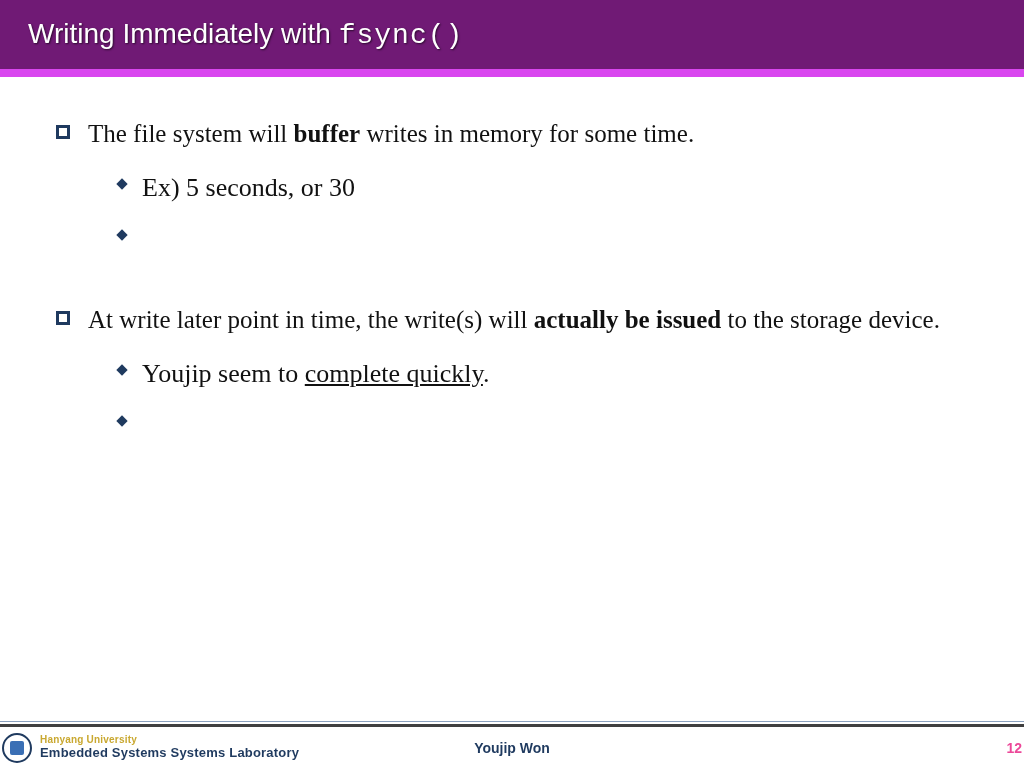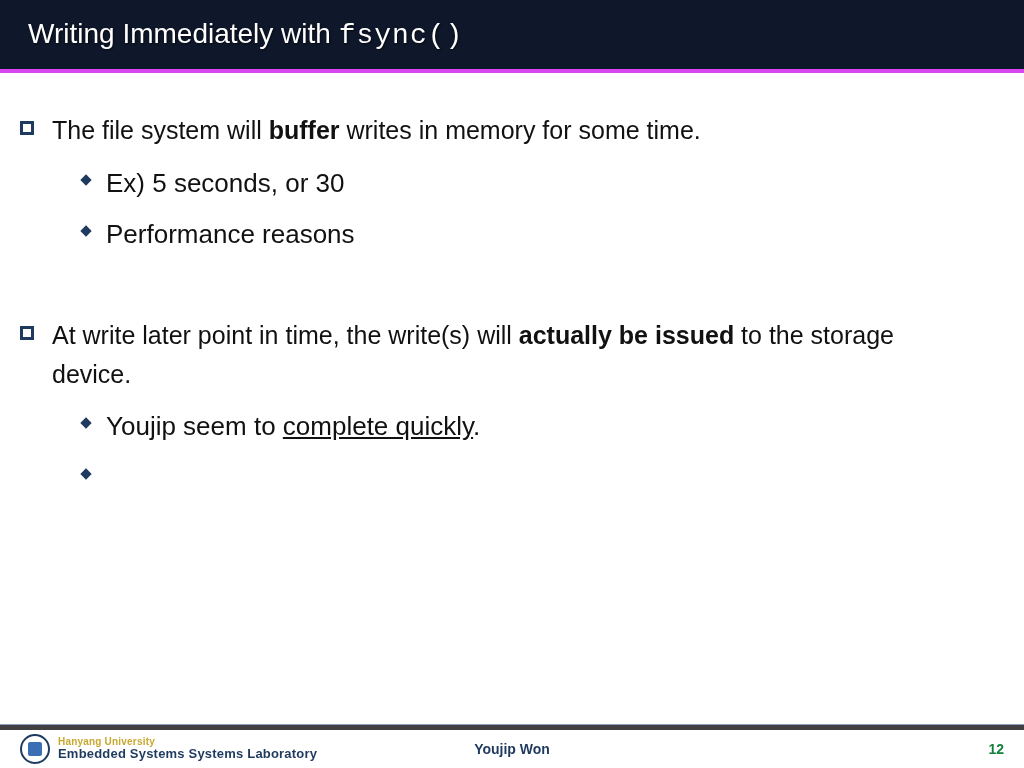--- a/index.html
+++ b/index.html
@@ -1,34 +1,35 @@
 <!DOCTYPE html>
 <html><head>
   <meta charset="utf-8">
   <style>
     * { margin: 0; padding: 0; box-sizing: border-box; }
     html, body { width: 1024px; height: 768px; font-family: "Segoe UI", Tahoma, sans-serif; background: #fff; }
     .slide { width: 1024px; height: 768px; position: relative; }
     .titlebar {
-      background: #0f172a;
+      background: #701a75;
       padding: 18px 28px;
-      border-bottom: 4px solid #d946ef;
+      border-bottom: 8px solid #d946ef;
     }
     .titlebar h1 {
       color: #fff;
       font-weight: 400;
       font-size: 28px;
       text-shadow: 1px 1px 2px rgba(0,0,0,0.6);
     }
     .titlebar h1 .code {
       font-family: "Courier New", monospace;
       letter-spacing: 1px;
     }
     .content {
-      padding: 38px 56px 0 20px;
+      padding: 38px 56px 0 56px;
+      font-family: Liberation Serif, serif;
     }
     .l1 {
       display: flex;
       align-items: flex-start;
       margin-bottom: 14px;
       line-height: 1.55;
     }
     .l1 .bullet {
       width: 14px; height: 14px;
       border: 3px solid #1f3a5f;
@@ -56,24 +57,24 @@
       flex: 0 0 auto;
     }
     .l2 .txt { font-size: 26px; color: #111; line-height: 1.5; }
     .gap { height: 34px; }
     b { font-weight: 700; }
     .u { text-decoration: underline; margin-top: 40px; }
     .footer {
       position: absolute;
       left: 0; right: 0; bottom: 0;
       height: 44px;
-      border-top: 6px solid #404040;
+      border-top: 3px solid #404040;
       display: flex;
       align-items: center;
-      padding: 0 20px;
+      padding: 0 2px;
     }
     .footer::before {
       content: "";
       position: absolute;
       top: -6px; left: 0; right: 0;
       height: 1px;
       background: #8aa0bd;
     }
     .logo {
       display: flex;
@@ -101,21 +102,21 @@
       left: 50%;
       transform: translateX(-50%);
       font-size: 14px;
       font-weight: 700;
       color: #1f3a5f;
     }
     .pagenum {
       margin-left: auto;
       font-size: 14px;
       font-weight: 700;
-      color: #15803d;
+      color: #ec4899;
     }
   </style>
 </head>
 <body>
 
 <div class="slide">
   <div class="titlebar">
     <h1>
       <span>Writing Immediately with </span><span class="code">fsync()</span>
     </h1>
@@ -129,21 +130,20 @@
         <span>The file system will </span><b>buffer</b><span> writes in memory for some time.</span>
       </div>
     </div>
     <div class="sub">
       <div class="l2">
         <div class="diamond"></div>
         <div class="txt">Ex) 5 seconds, or 30</div>
       </div>
       <div class="l2">
         <div class="diamond"></div>
-        <div class="txt">Performance reasons</div>
       </div>
     </div>
 
     <div class="gap"></div>
 
     <div class="l1">
       <div class="bullet"></div>
       <div class="txt">
         <span>At write later point in time, the write(s) will </span><b>actually be issued</b><span> to the storage device.</span>
       </div>

